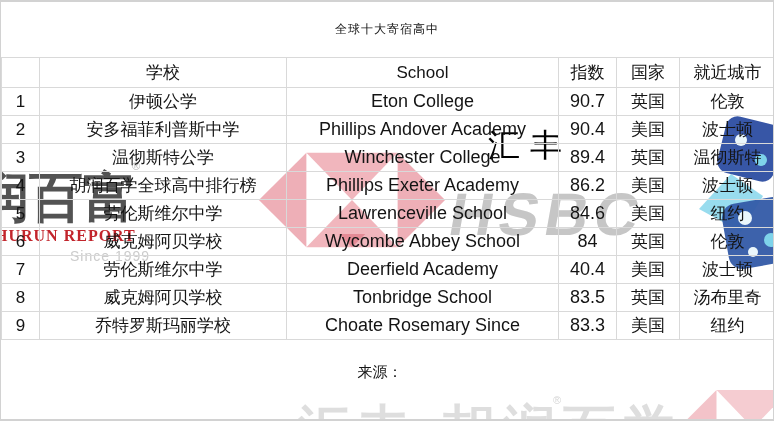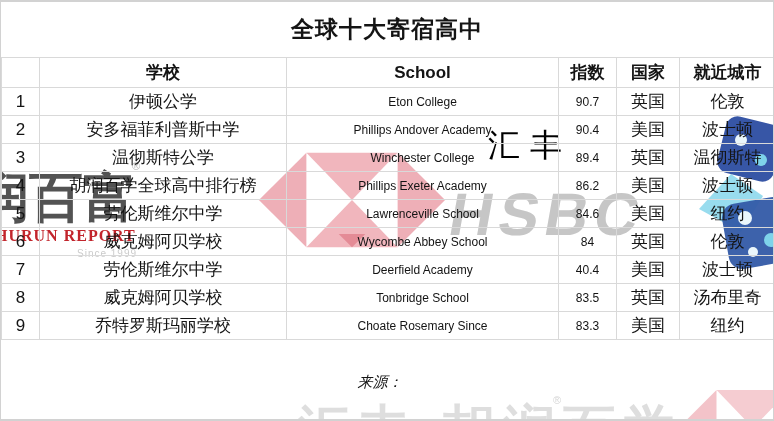--- a/index.html
+++ b/index.html
@@ -9,39 +9,39 @@
     font-family:"Liberation Sans","DejaVu Sans",sans-serif;color:#141414;
     border:1px solid #d2d2d2;border-top:2px solid #d2d2d2;border-bottom:2px solid #d2d2d2;
   }
   
   .layer-wm{position:absolute;inset:0;z-index:0;pointer-events:none}
   .wm{position:absolute;white-space:nowrap;line-height:1}
   .wm-hurun-cn{left:-80px;top:168px;font-size:54px;font-weight:900;color:#454545;opacity:.92}
   .wm-hurun-reg{left:131px;top:159px;font-size:11px;color:#b8b8b8}
   .wm-hurun-en{left:-6px;top:226px;font-size:16px;font-weight:700;color:#c2252c;
                font-family:"Liberation Serif","DejaVu Serif",serif;letter-spacing:1px}
-  .wm-hurun-since{left:76px;top:247px;font-size:10px;color:#cbcbcb;letter-spacing:1px}
+  .wm-hurun-since{left:69px;top:247px;font-size:14px;color:#cbcbcb;letter-spacing:1px}
   .wm-hsbc-cn{left:487px;top:127px;font-size:32px;color:#000000;letter-spacing:10px}
   .wm-hsbc-en{left:449px;top:183px;font-size:60px;font-weight:700;color:#c6c6c6;
               letter-spacing:6px;transform:skewX(-10deg)}
   .wm-bottom-text{left:297px;top:401px;font-size:52px;font-weight:700;color:#dedede;letter-spacing:8px}
   .wm-bottom-reg{left:552px;top:393px;font-size:11px;color:#d6d6d6}
   .wm-svg{position:absolute}
   
   .layer-ui{position:relative;z-index:1}
   .title{height:55px;display:flex;align-items:center;justify-content:center;
-         font-size:23px;font-weight:700;letter-spacing:1px}
+         font-size:12px;font-weight:400;letter-spacing:1px}
   table.rank{width:100%;border-collapse:collapse;table-layout:fixed}
-  .rank th{height:30px;font-size:17px;font-weight:700;border:1px solid #d9d9d9;
+  .rank th{height:30px;font-size:17px;font-weight:400;border:1px solid #d9d9d9;
            text-align:center;padding:0;background:transparent}
   .rank td{height:28px;font-size:17px;border:1px solid #d9d9d9;text-align:center;
            padding:0;white-space:nowrap;overflow:hidden;background:transparent}
-  .rank .c-en,.rank .c-idx{font-size:12px}
-  .footer{height:52px;display:flex;align-items:flex-end;justify-content:center;
-          padding-top:13px;font-size:15px;font-style:italic}
+  .rank .c-en,.rank .c-idx{font-size:18px}
+  .footer{height:52px;display:flex;align-items:center;justify-content:center;
+          padding-top:13px;font-size:15px;}
   .footer .lbl{margin-right:14px}
 </style>
 </head>
 <body>
 
 <div class="shot">
 
   <div class="layer-wm">
 
     <div class="wm wm-hurun-cn">胡润百富</div>

